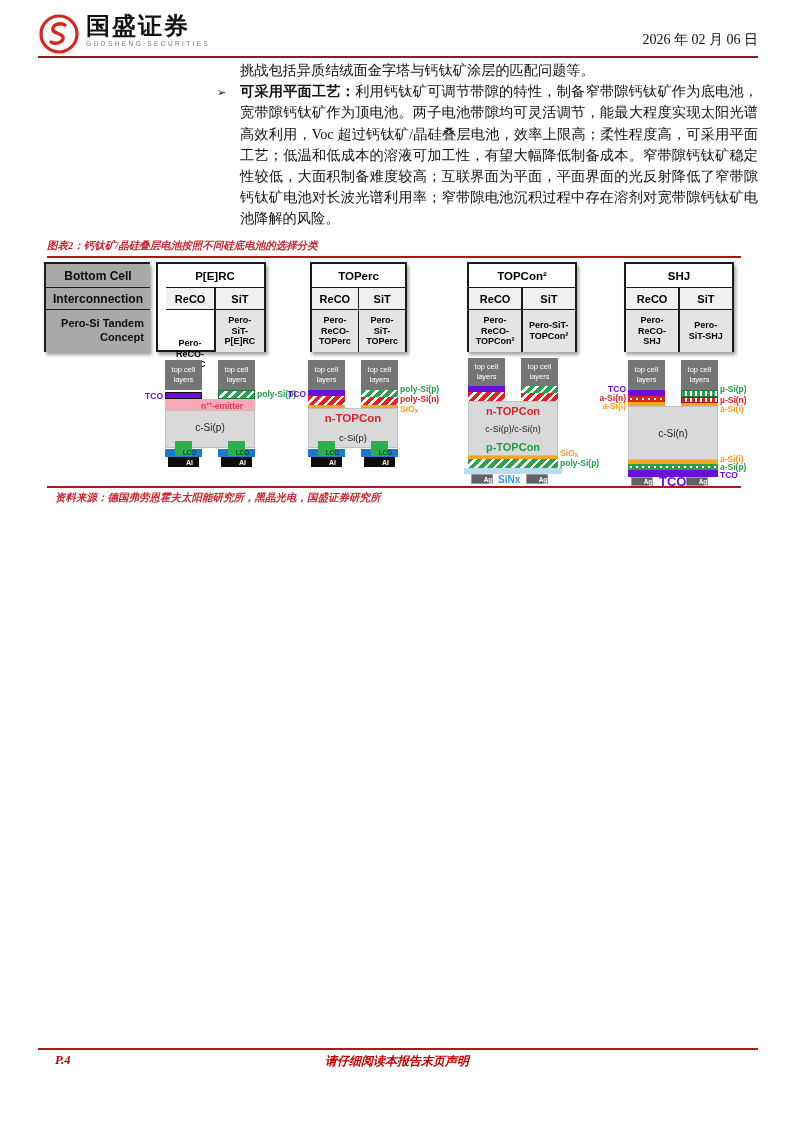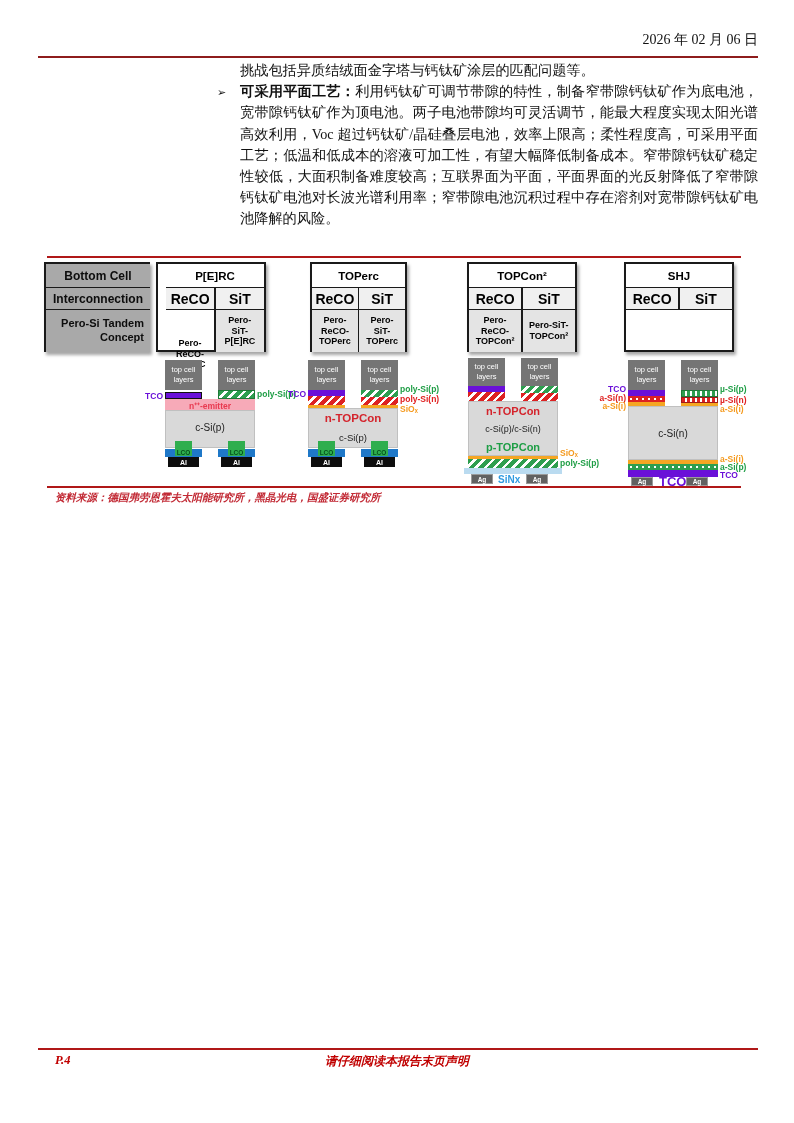--- a/index.html
+++ b/index.html
@@ -21,29 +21,29 @@
   .fig-caption{position:absolute;left:47px;top:239px;font-style:italic;font-weight:bold;font-size:10.5px;color:#c22a35;}
   .fig-rule{position:absolute;left:47px;width:694px;height:1.5px;background:#b01818;}
   .fig-source{position:absolute;left:55px;top:491px;font-style:italic;font-weight:bold;font-size:10.5px;color:#c22a35;}
   
   .tblk{position:absolute;top:262px;border:2px solid #1a1a1a;box-sizing:border-box;background:#fff;
         box-shadow:2px 3px 3px rgba(0,0,0,.35);font-family:"Liberation Sans",sans-serif;}
   .tr1{height:24px;display:flex;align-items:center;justify-content:center;font-weight:bold;font-size:11.5px;border-bottom:1.5px solid #1a1a1a;box-sizing:border-box;}
   .tr2{height:22px;display:flex;border-bottom:1.5px solid #1a1a1a;box-sizing:border-box;}
   .tr3{height:42px;display:flex;}
   .tcell{flex:1;display:flex;align-items:center;justify-content:center;text-align:center;}
-  .tr2 .tcell{font-size:14px;font-weight:bold;background:#f0f0f0;}
+  .tr2 .tcell{font-size:11px;font-weight:bold;background:#f0f0f0;}
   .tr3 .tcell{font-size:9px;font-weight:bold;background:#e4e4e4;line-height:1.2;padding:1px;}
   .vline{width:1.5px;background:#1a1a1a;}
   .hdrblk .tr1,.hdrblk .tr2,.hdrblk .tr3{background:#a9a9a9;display:flex;align-items:center;justify-content:center;font-weight:bold;color:#0d0d0d;}
   .hdrblk .tr2{font-size:12px;}
   .hdrblk .tr3{font-size:11px;text-align:right;line-height:1.25;}
   
   .dg{position:absolute;top:356px;width:200px;height:132px;}
-  .band{position:absolute;box-sizing:border-box;}
+  .band{position:absolute;box-sizing:border-box;padding-left:12px;}
   .topcell{position:absolute;width:37px;height:30px;background:#757575;color:#fff;
            font-family:"Liberation Sans",sans-serif;font-size:7.5px;text-align:center;
            padding-top:5px;box-sizing:border-box;line-height:1.3;}
   .bodyblk{position:absolute;background:#d9d9d9;border:1px solid #c0c0c0;box-sizing:border-box;}
   .btxt{position:absolute;width:100%;text-align:center;font-family:"Liberation Sans",sans-serif;color:#1c1c1c;}
   .pp{background:#6a10d8;}
   .ppb{background:#6a10d8;border:1px solid #111;}
   .pk{background:#f7aab8;}
   .or{background:#f5a623;}
   .bl{background:#1f78c8;}
@@ -69,31 +69,42 @@
   
   .ftr-line{position:absolute;left:38px;top:1048px;width:720px;height:2px;background:#b01818;}
   .ftr-page{position:absolute;left:55px;top:1053px;font-style:italic;font-weight:bold;font-size:12.5px;color:#c00000;}
   .ftr-disc{position:absolute;left:0;top:1053px;width:794px;text-align:center;font-style:italic;font-weight:bold;font-size:12px;color:#c00000;}
 </style>
 </head>
 <body>
 
 <div class="page">
 
+  <div class="logo-wrap">
+    <svg width="42" height="42" viewBox="0 0 42 42">
+      <circle cx="21" cy="21" r="18" fill="none" stroke="#d5281e" stroke-width="3.2"></circle>
+      <path d="M27 12 c-6 -3 -13 0 -12 5 c1 4 9 3 10 7 c1 5 -7 8 -12 5" fill="none" stroke="#d5281e" stroke-width="3.4" stroke-linecap="round"></path>
+    </svg>
+    <div class="logo-txt">
+      <div class="brand">国盛证券</div>
+      <div class="brand-sub">GUOSHENG SECURITIES</div>
+    </div>
+  </div>
   <div class="hdr-date">2026 年 02 月 06 日</div>
   <div class="hdr-line"></div>
 
   <div class="bodytext">
     <p>挑战包括异质结绒面金字塔与钙钛矿涂层的匹配问题等。</p>
     <div class="bullet-row">
       <span class="bullet-glyph">➢</span>
       <p><b>可采用平面工艺：</b><span>利用钙钛矿可调节带隙的特性，制备窄带隙钙钛矿作为底电池，宽带隙钙钛矿作为顶电池。两子电池带隙均可灵活调节，能最大程度实现太阳光谱高效利用，Voc 超过钙钛矿/晶硅叠层电池，效率上限高；柔性程度高，可采用平面工艺；低温和低成本的溶液可加工性，有望大幅降低制备成本。窄带隙钙钛矿稳定性较低，大面积制备难度较高；互联界面为平面，平面界面的光反射降低了窄带隙钙钛矿电池对长波光谱利用率；窄带隙电池沉积过程中存在溶剂对宽带隙钙钛矿电池降解的风险。</span></p>
     </div>
   </div>
 
+  <div class="fig-caption">图表2：钙钛矿/晶硅叠层电池按照不同硅底电池的选择分类</div>
   <div class="fig-rule" style="top:256px"></div>
 
   <div class="tblk hdrblk" style="left:44px;width:106px;height:90px;border-right:none;">
     <div class="tr1" style="font-size:12px;">Bottom Cell</div>
     <div class="tr2">Interconnection</div>
     <div class="tr3" style="padding:0 6px;">Pero-Si Tandem Concept</div>
   </div>
 
   <div class="tblk" style="left:156px;width:110px;height:90px;padding-left:8px;">
     <div class="tr1">P[E]RC</div>
@@ -133,20 +144,25 @@
         <div class="vline"></div>
         <div class="tcell" style="padding:0 5px;">Pero-SiT-TOPCon²</div>
       </div>
   </div>
   <div class="tblk" style="left:624px;width:110px;height:90px;">
     <div class="tr1">SHJ</div>
     <div class="tr2">
         <div class="tcell">ReCO</div>
         <div class="vline"></div>
         <div class="tcell">SiT</div>
+      </div>
+    <div class="tr3">
+        <div class="tcell" style="padding:0 7px;">Pero-ReCO-SHJ</div>
+        <div class="vline"></div>
+        <div class="tcell" style="padding:0 7px;">Pero-SiT-SHJ</div>
       </div>
   </div>
 
   <div class="dg" style="left:110px;">
     <div class="topcell" style="left:55px;top:4px;">top cell layers</div>
     <div class="topcell" style="left:108px;top:4px;">top cell layers</div>
     <div class="band ppb" style="left:55px;top:36px;width:37px;height:7px;"></div>
     <div class="band hg" style="left:108px;top:34px;width:37px;height:9px;border:1px solid #1f7a38;"></div>
     <div class="band pk" style="left:55px;top:43px;width:90px;height:11px;">
       <div class="btxt" style="top:1px;font-weight:bold;font-size:8.5px;color:#e83a50;">n⁺⁺-emitter</div>

